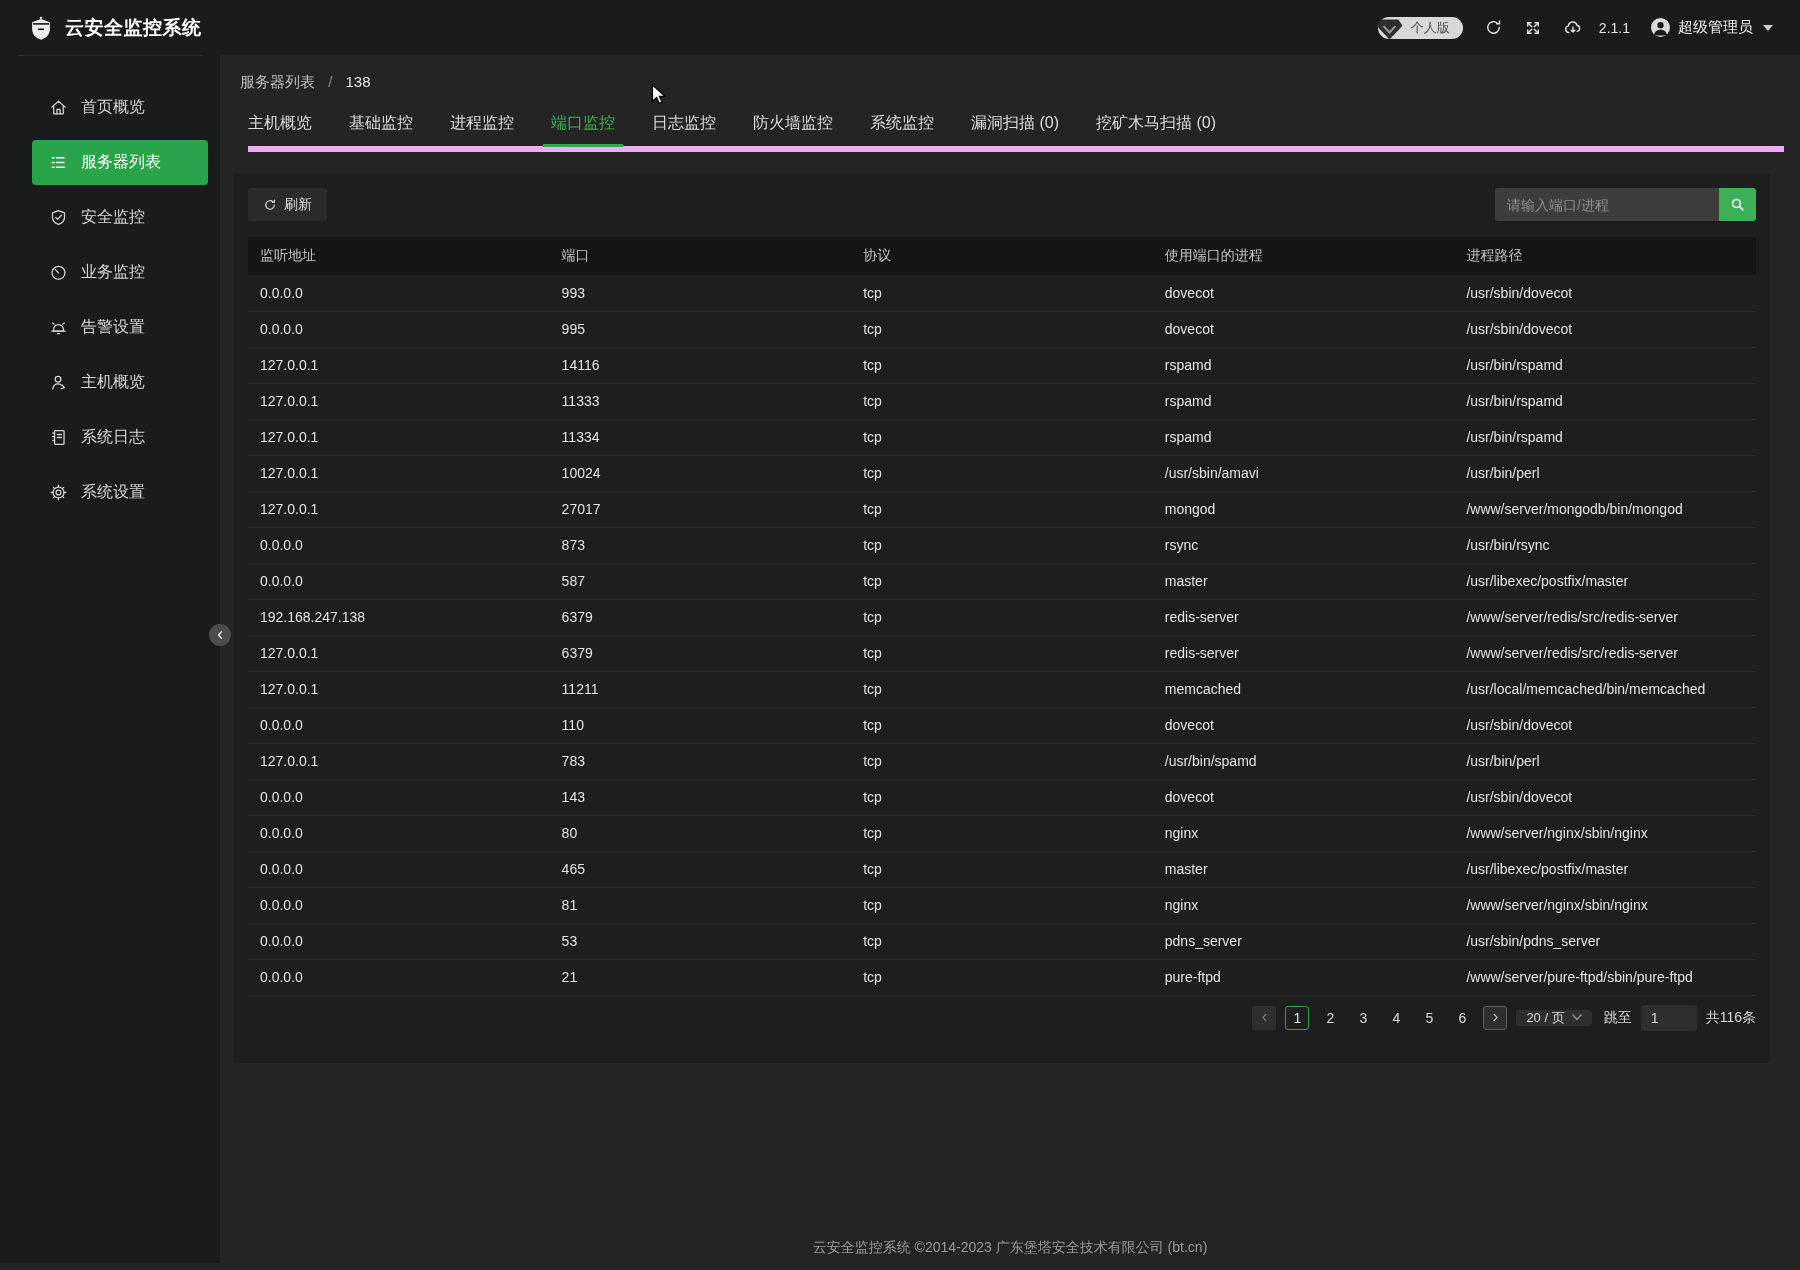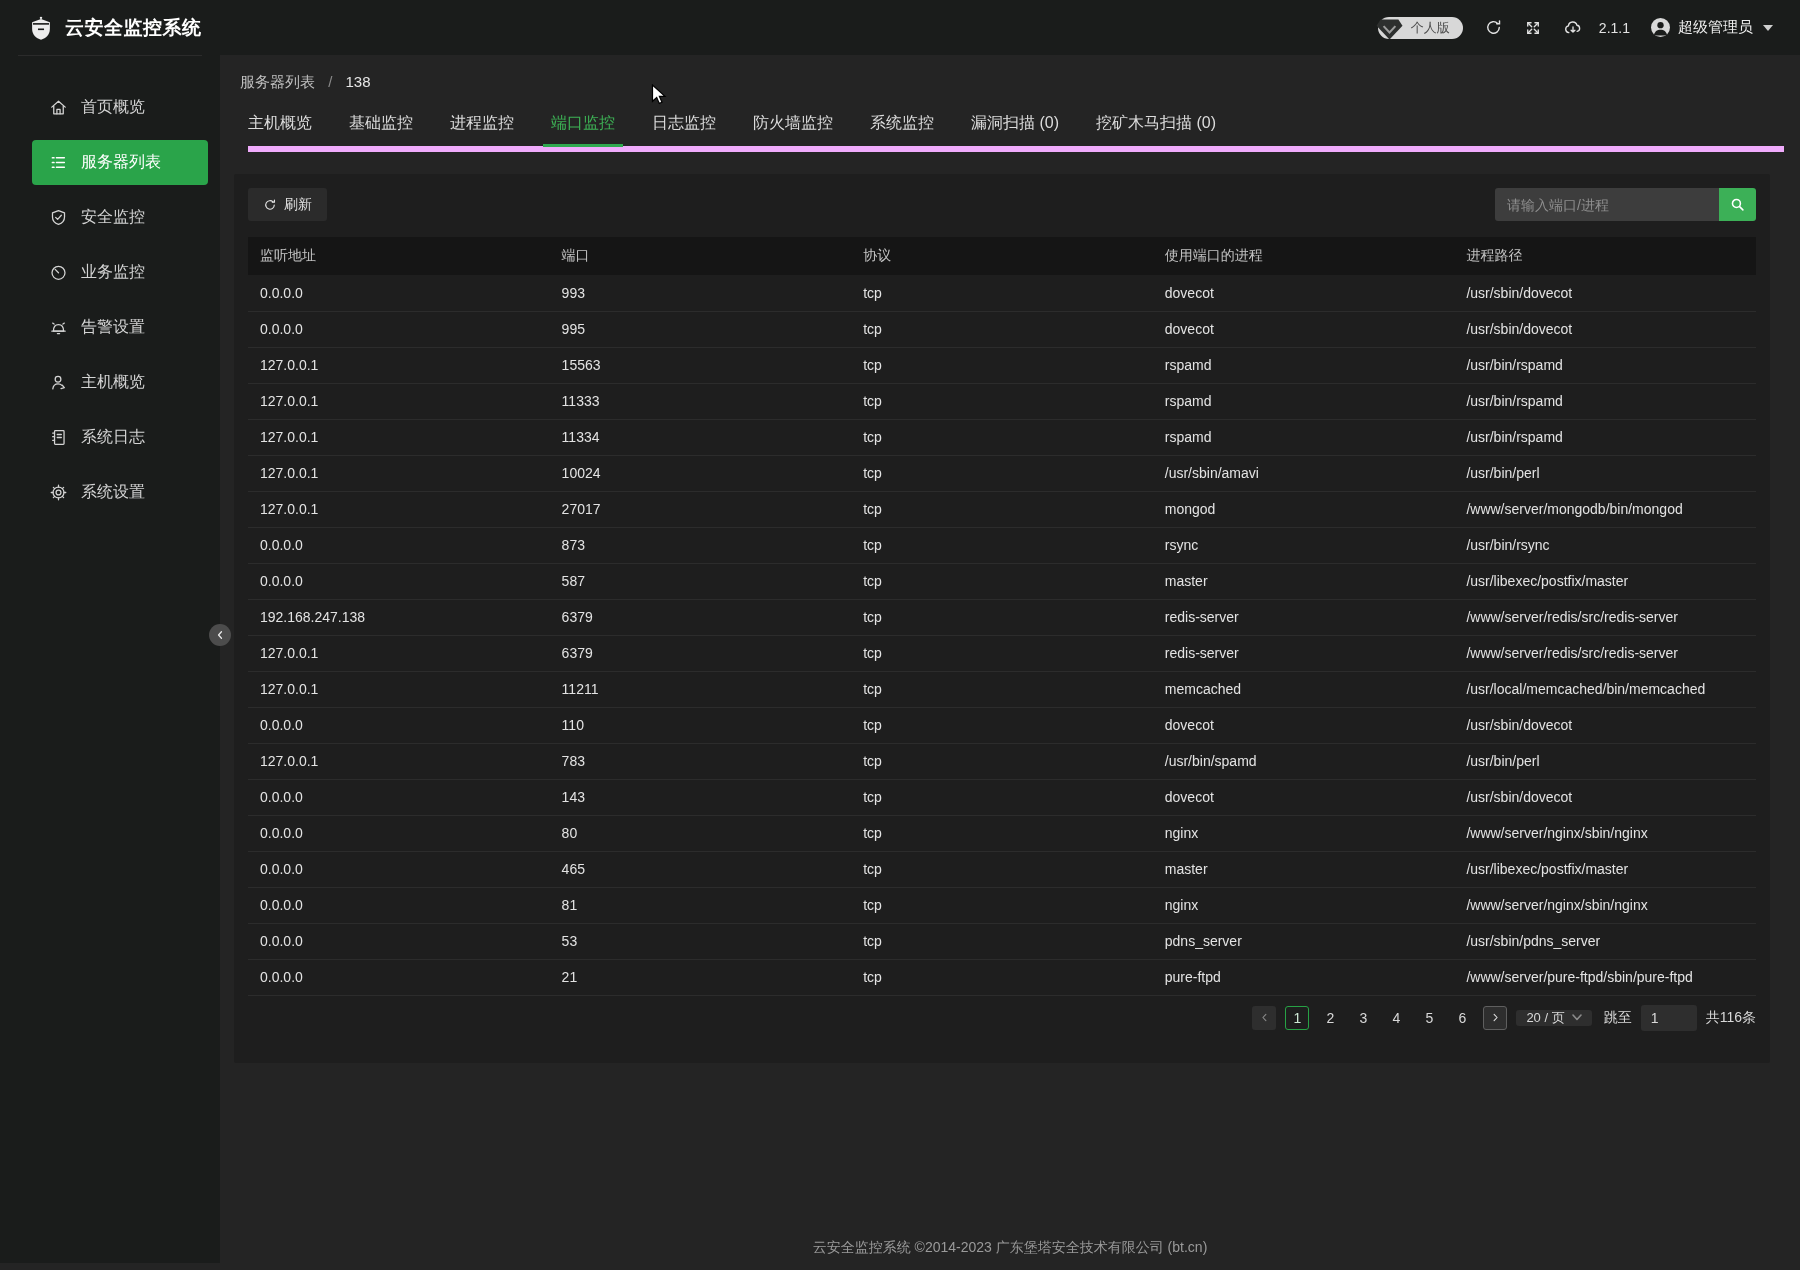--- a/index.html
+++ b/index.html
@@ -287,21 +287,21 @@
           </tr>
           <tr>
             <td>0.0.0.0</td>
             <td>995</td>
             <td>tcp</td>
             <td>dovecot</td>
             <td>/usr/sbin/dovecot</td>
           </tr>
           <tr>
             <td>127.0.0.1</td>
-            <td>15563</td>
+            <td>14116</td>
             <td>tcp</td>
             <td>rspamd</td>
             <td>/usr/bin/rspamd</td>
           </tr>
           <tr>
             <td>127.0.0.1</td>
             <td>11333</td>
             <td>tcp</td>
             <td>rspamd</td>
             <td>/usr/bin/rspamd</td>

